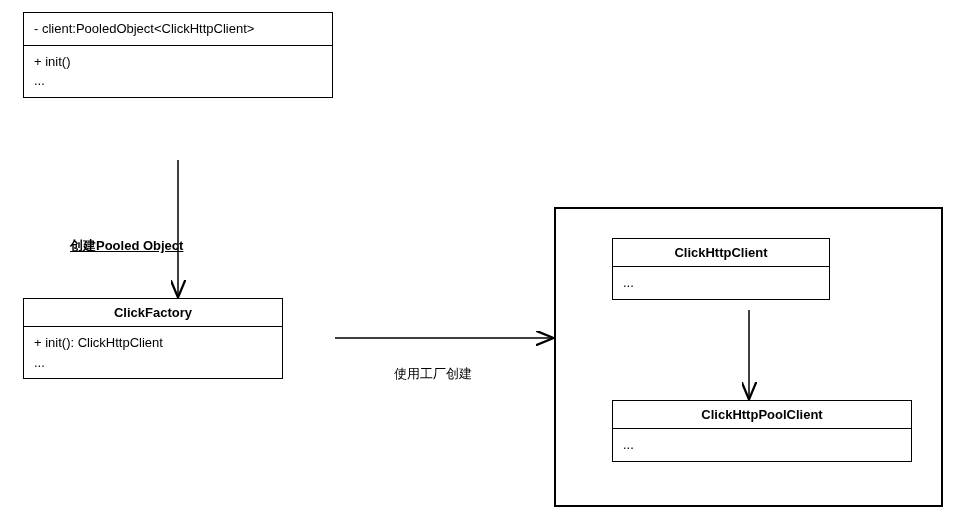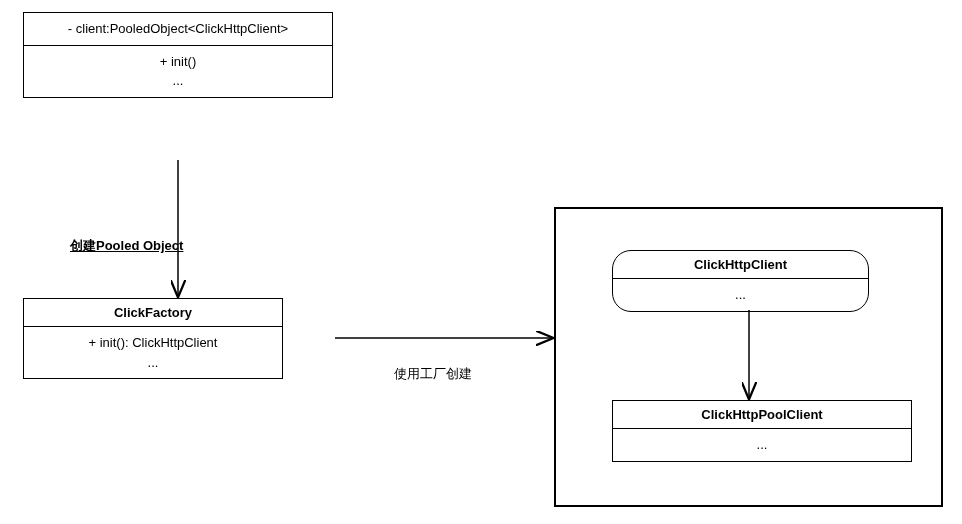--- a/index.html
+++ b/index.html
@@ -21,21 +21,20 @@
     text-align: center;
     font-weight: bold;
     padding: 6px 8px;
     border-bottom: 1.5px solid #000;
   }
   .uml-section {
     padding: 6px 10px;
     border-bottom: 1.5px solid #000;
     min-height: 20px;
     line-height: 1.5;
-    text-align: center;
   }
   .uml-section:last-child {
     border-bottom: none;
   }
   .container-box {
     position: absolute;
     border: 2px solid #000;
     background: #fff;
   }
   .label {
@@ -61,21 +60,21 @@
 </div>
 
 <div class="uml-box" style="left:23px; top:298px; width:260px;">
   <div class="uml-title">ClickFactory</div>
   <div class="uml-section" style="white-space:pre-line;">+ init(): ClickHttpClient
 ...</div>
 </div>
 
 <div class="container-box" style="left:554px; top:207px; width:389px; height:300px;"></div>
 
-<div class="uml-box" style="left:612px; top:250px; width:257px;border-radius:19px;">
+<div class="uml-box" style="left:612px; top:238px; width:218px;">
   <div class="uml-title">ClickHttpClient</div>
   <div class="uml-section">...</div>
 </div>
 
 <div class="uml-box" style="left:612px; top:400px; width:300px;">
   <div class="uml-title">ClickHttpPoolClient</div>
   <div class="uml-section">...</div>
 </div>
 
 <div class="label" style="left:70px; top:237px; font-weight:bold;text-decoration:underline;">创建Pooled Object</div>

